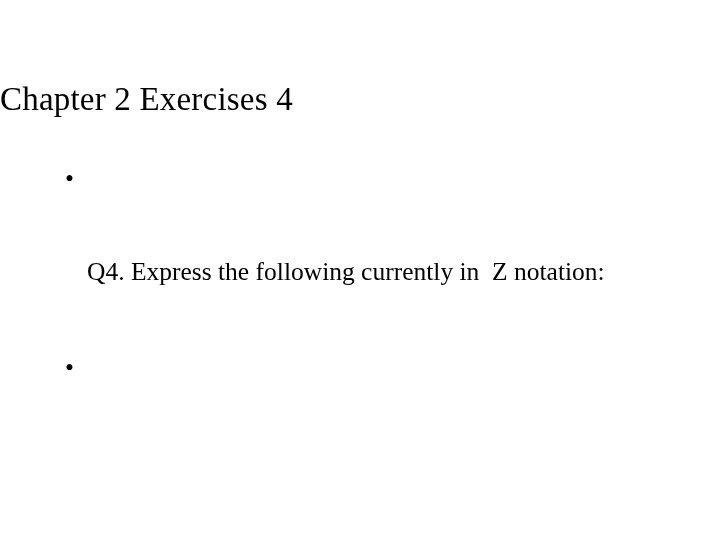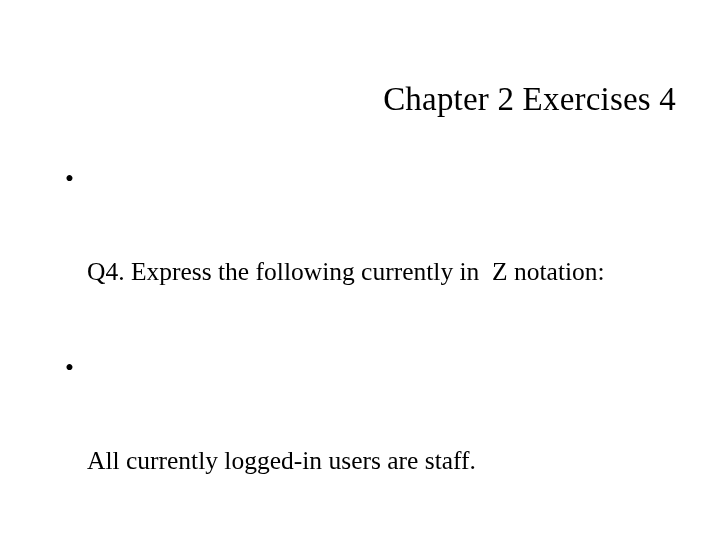--- a/index.html
+++ b/index.html
@@ -18,21 +18,21 @@
     position: relative;
     width: 720px;
     height: 540px;
     background: #ffffff;
   }
   .slide-title {
     position: absolute;
     left: 0;
     top: 80px;
     width: 676px;
-    text-align: right;
+    text-align: left;
     font-size: 33px;
     line-height: 38px;
     font-weight: normal;
     letter-spacing: 0.2px;
     white-space: pre;
   }
   .body-block {
     position: absolute;
     left: 62px;
     top: 163px;
@@ -66,18 +66,17 @@
 
   <div class="body-block">
 
     <div class="bullet-item">
       <span class="bullet-marker">•</span>
       <span class="bullet-text">Q4. Express the following currently in  Z notation:</span>
     </div>
 
     <div class="bullet-item">
       <span class="bullet-marker">•</span>
-      <span class="bullet-text">All currently logged-in users are staff.</span>
     </div>
 
   </div>
 
 </div>
 
 </body></html>

